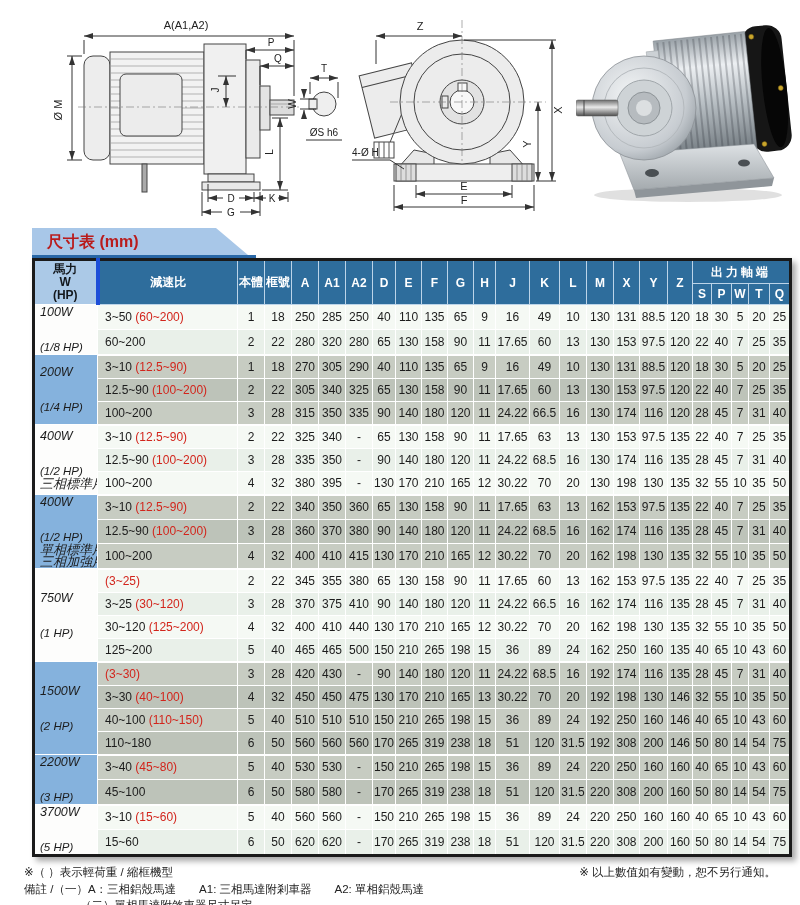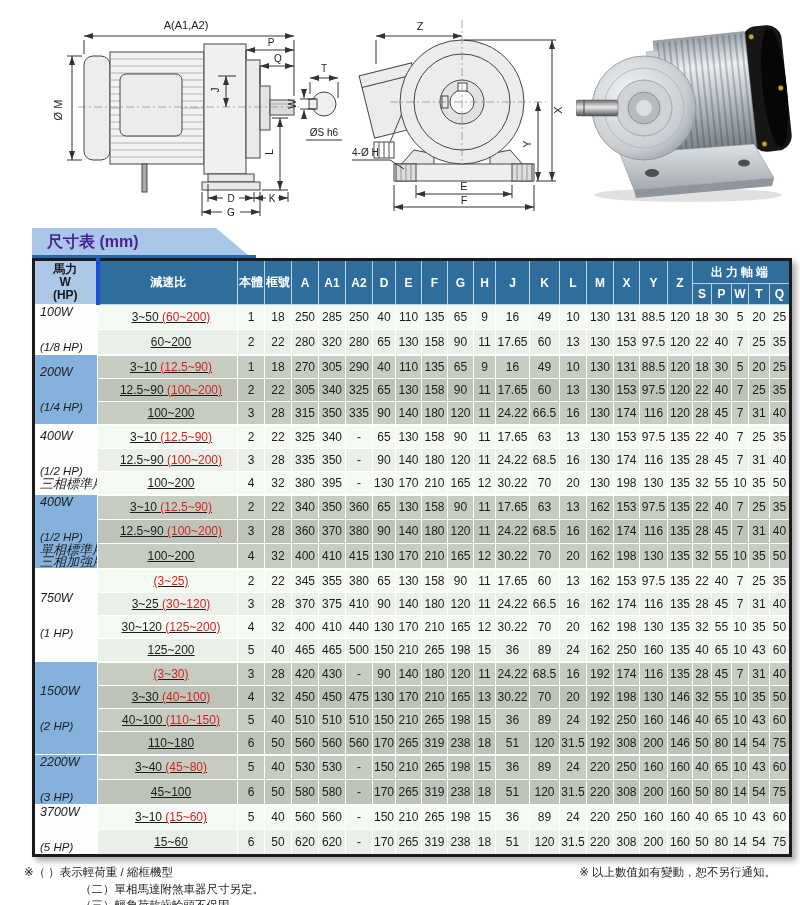--- a/index.html
+++ b/index.html
@@ -4,38 +4,38 @@
 <style>
   html,body{margin:0;padding:0;background:#fff;}
   .page{position:relative;width:800px;height:905px;background:#fff;overflow:hidden;
         font-family:"Liberation Sans","DejaVu Sans",sans-serif;color:#1c1c1c;}
   .drawings{position:relative;height:228px;text-align:right;}
   .dwg{position:absolute;}
   svg text{font-family:"Liberation Sans","DejaVu Sans",sans-serif;fill:#222;}
 
   .tab{margin-left:32px;width:216px;height:27px;background:var(--tab-bg,#a8c7e8);
        clip-path:polygon(0 0,184px 0,216px 100%,0 100%);
-       font-size:16px;font-weight:600;line-height:27px;padding-left:15px;box-sizing:border-box;color:#4c1d95;}
+       font-size:16px;font-weight:600;line-height:27px;padding-left:15px;box-sizing:border-box;color:#b91c1c;}
   .tab-under{margin-left:32px;width:224px;height:3px;background:var(--tab-underline,#2a69a8);}
 
   .tablewrap{margin-left:32px;width:758px;}
   table{border-collapse:collapse;table-layout:fixed;width:754px;
         border:3px solid var(--frame-black,#1a1a1a);box-shadow:4px 4px 6px rgba(0,0,0,.35);}
   th,td{padding:0;overflow:hidden;white-space:nowrap;}
   .h-col{background:var(--header-blue,#2e6d9c);color:#fff;font-size:12px;font-weight:600;
          text-align:center;border-right:1px solid #bcd4e8;border-bottom:1px solid #bcd4e8;height:22px;}
   .h-shaft{letter-spacing:3px;}
   .h-sub{height:20px;}
   .h-power{background:var(--power-header-bg,#abc9e7);color:#13181d;font-size:12px;font-weight:600;
            text-align:center;border-right:4px solid #1d4ed8;border-bottom:1px solid #fff;}
   .h-power div{line-height:13px;}
   td{border-right:1px solid #fff;border-bottom:1px solid #fff;height:22px;font-size:12px;}
   tr.gend td{border-bottom:2px solid #fff;}
   td.val{text-align:center;}
-  td.ratio{text-align:center;padding-left:7px;text-decoration:underline;}
+  td.ratio{text-align:left;padding-left:7px;}
   .red{color:var(--red-text,#d2251c);}
   .tone-light td{background:var(--row-light-a,#f5f9f4);}
   .tone-light.alt td{background:var(--row-light-b,#e9f0e9);}
   .tone-gray td{background:var(--row-gray-a,#c7ccc2);}
   .tone-gray.alt td{background:var(--row-gray-b,#bdc3b9);}
   td.power{vertical-align:middle;padding-left:5px;font-style:italic;}
   td.power.p-white{background:#fdfdfc;}
   td.power.p-blue{background:var(--label-blue,#85b2dd);}
   td.power .pw{font-size:12.5px;line-height:15px;}
   td.power .php{font-size:11.5px;line-height:14px;margin-top:20px;}
@@ -920,17 +920,18 @@
           </tr>
         </tbody>
       </table>
   </div>
 
   <div class="notes">
     <div class="nrow">
       <span>※（ ）表示輕荷重 / 縮框機型</span>
       <span>※ 以上數值如有變動，恕不另行通知。</span>
     </div>
+    <div class="nline">備註 /（一）A：三相鋁殼馬達　　A1: 三相馬達附剎車器　　A2: 單相鋁殼馬達</div>
     <div class="nline ind">（二）單相馬達附煞車器尺寸另定。</div>
     <div class="nline ind">（三）輕負荷款齒輪頭不保固。</div>
   </div>
 
 </div>
 
 </body></html>

